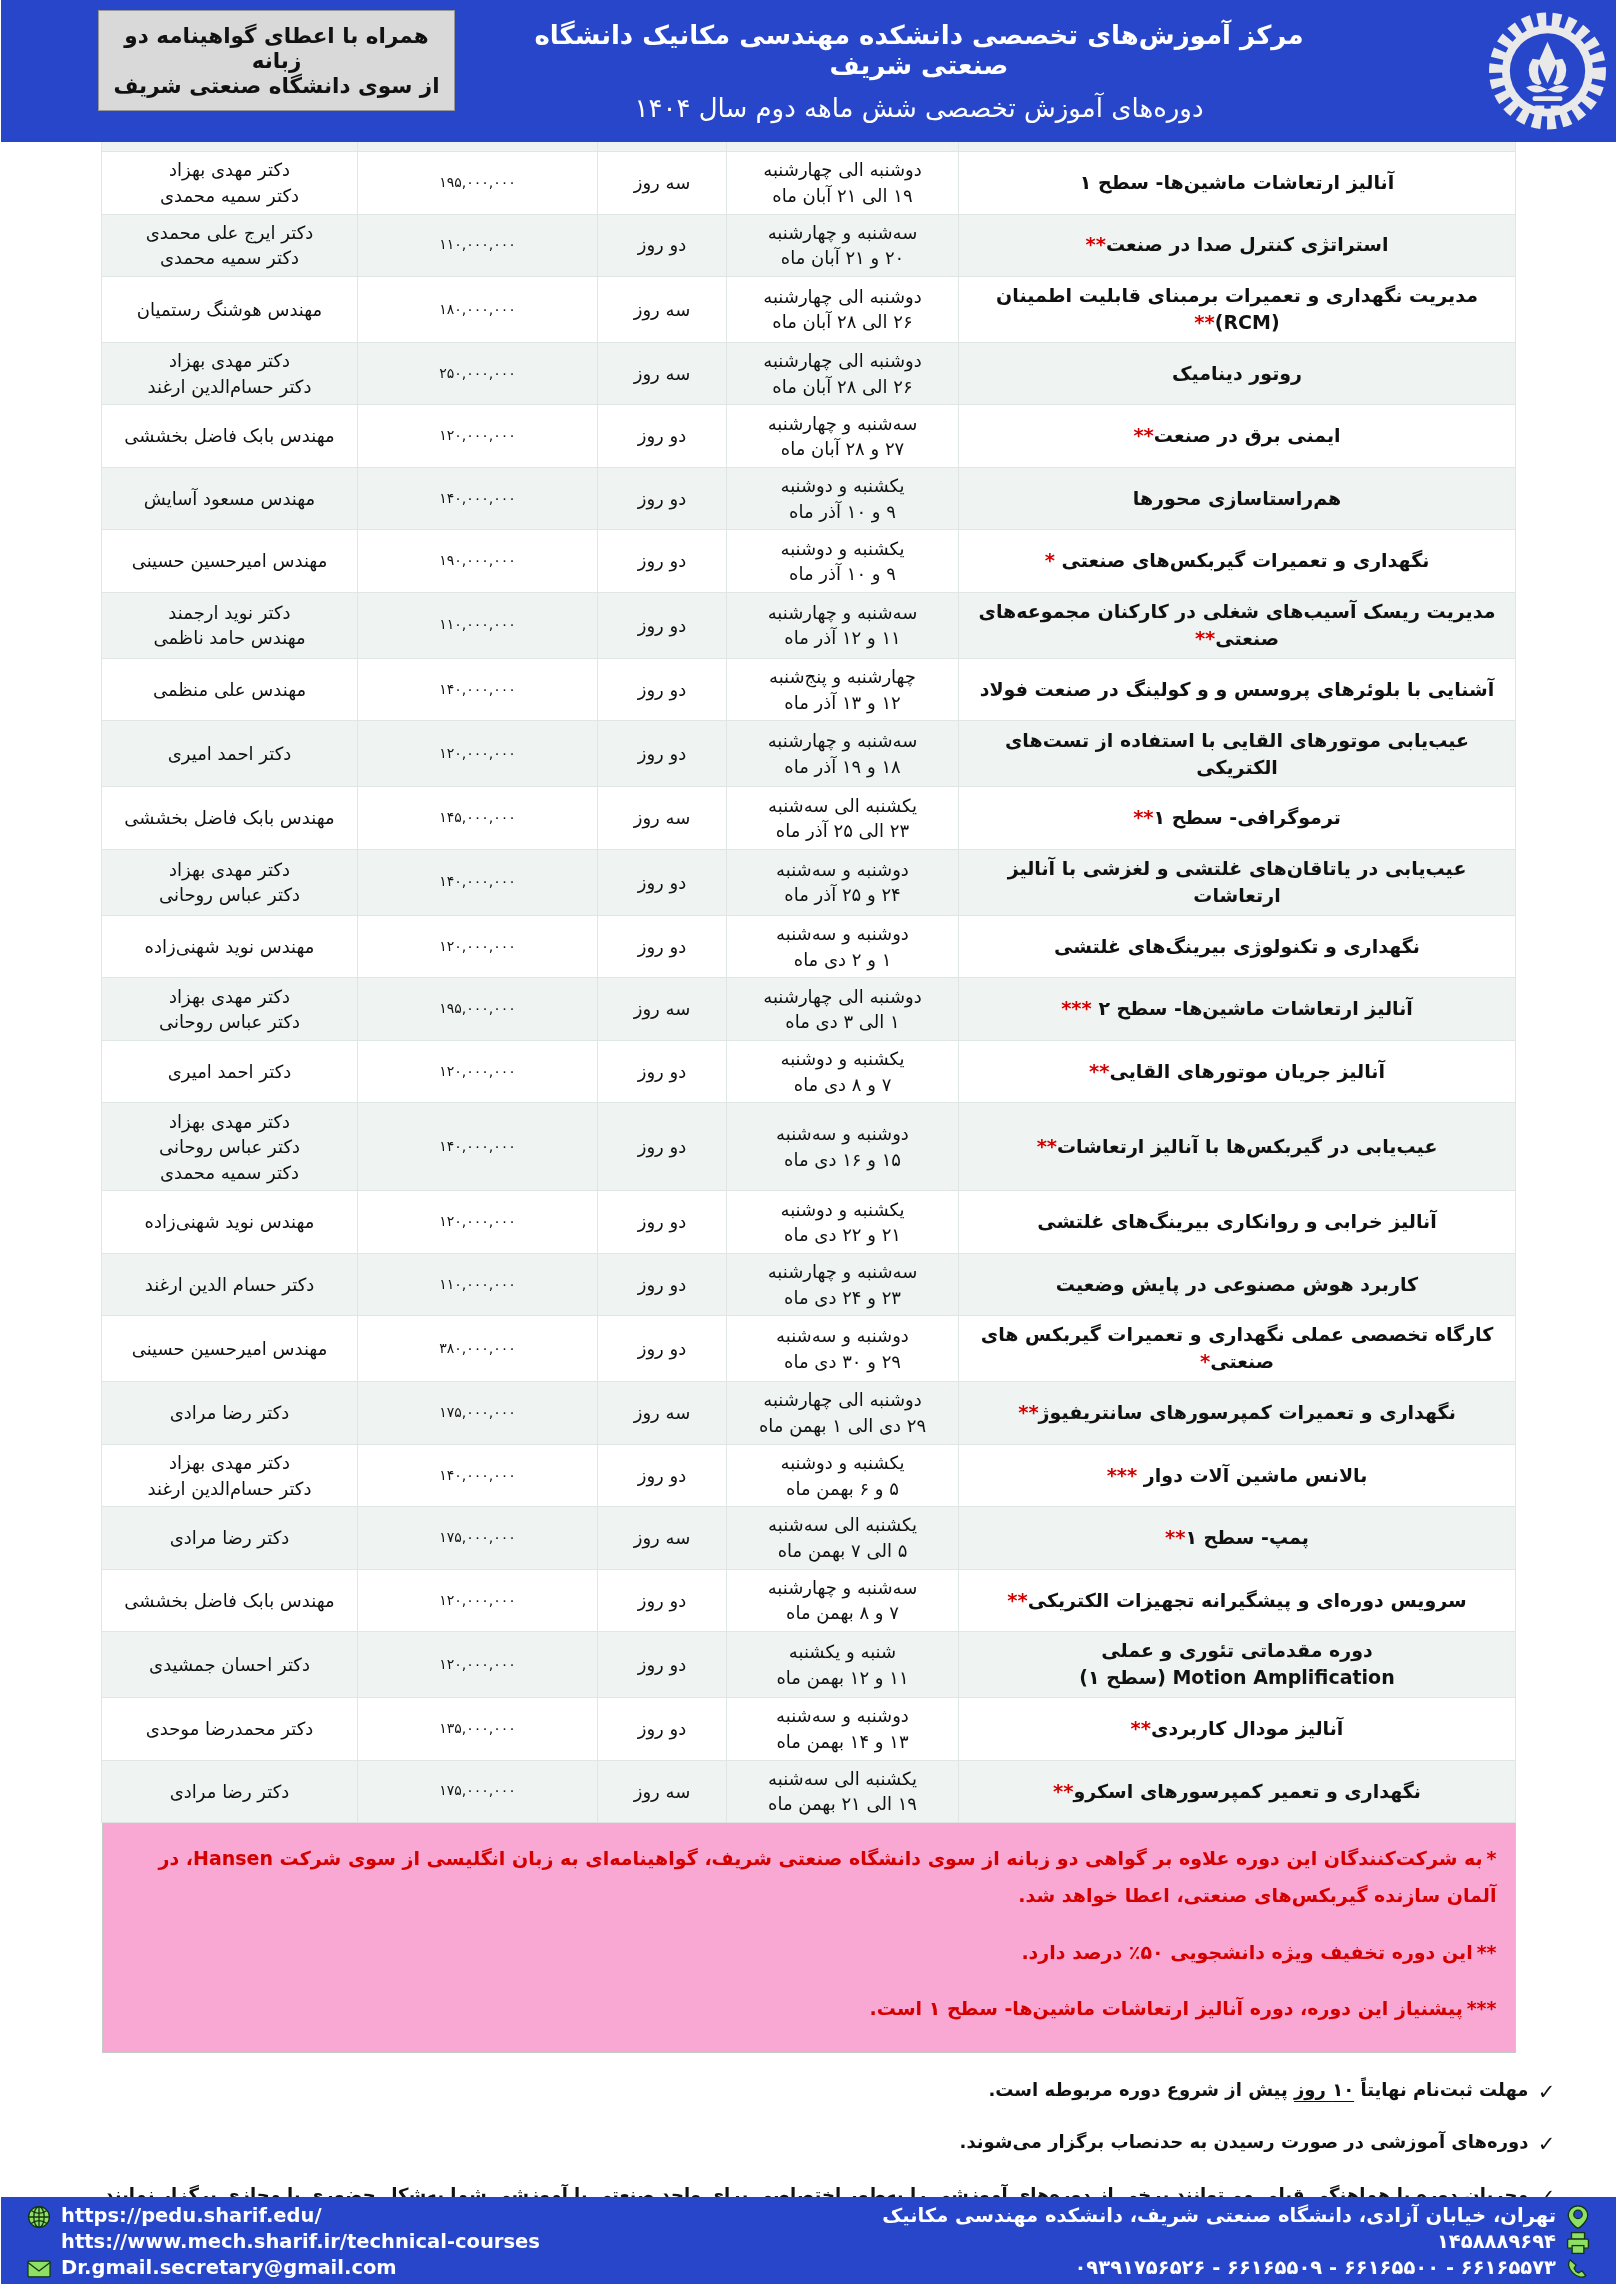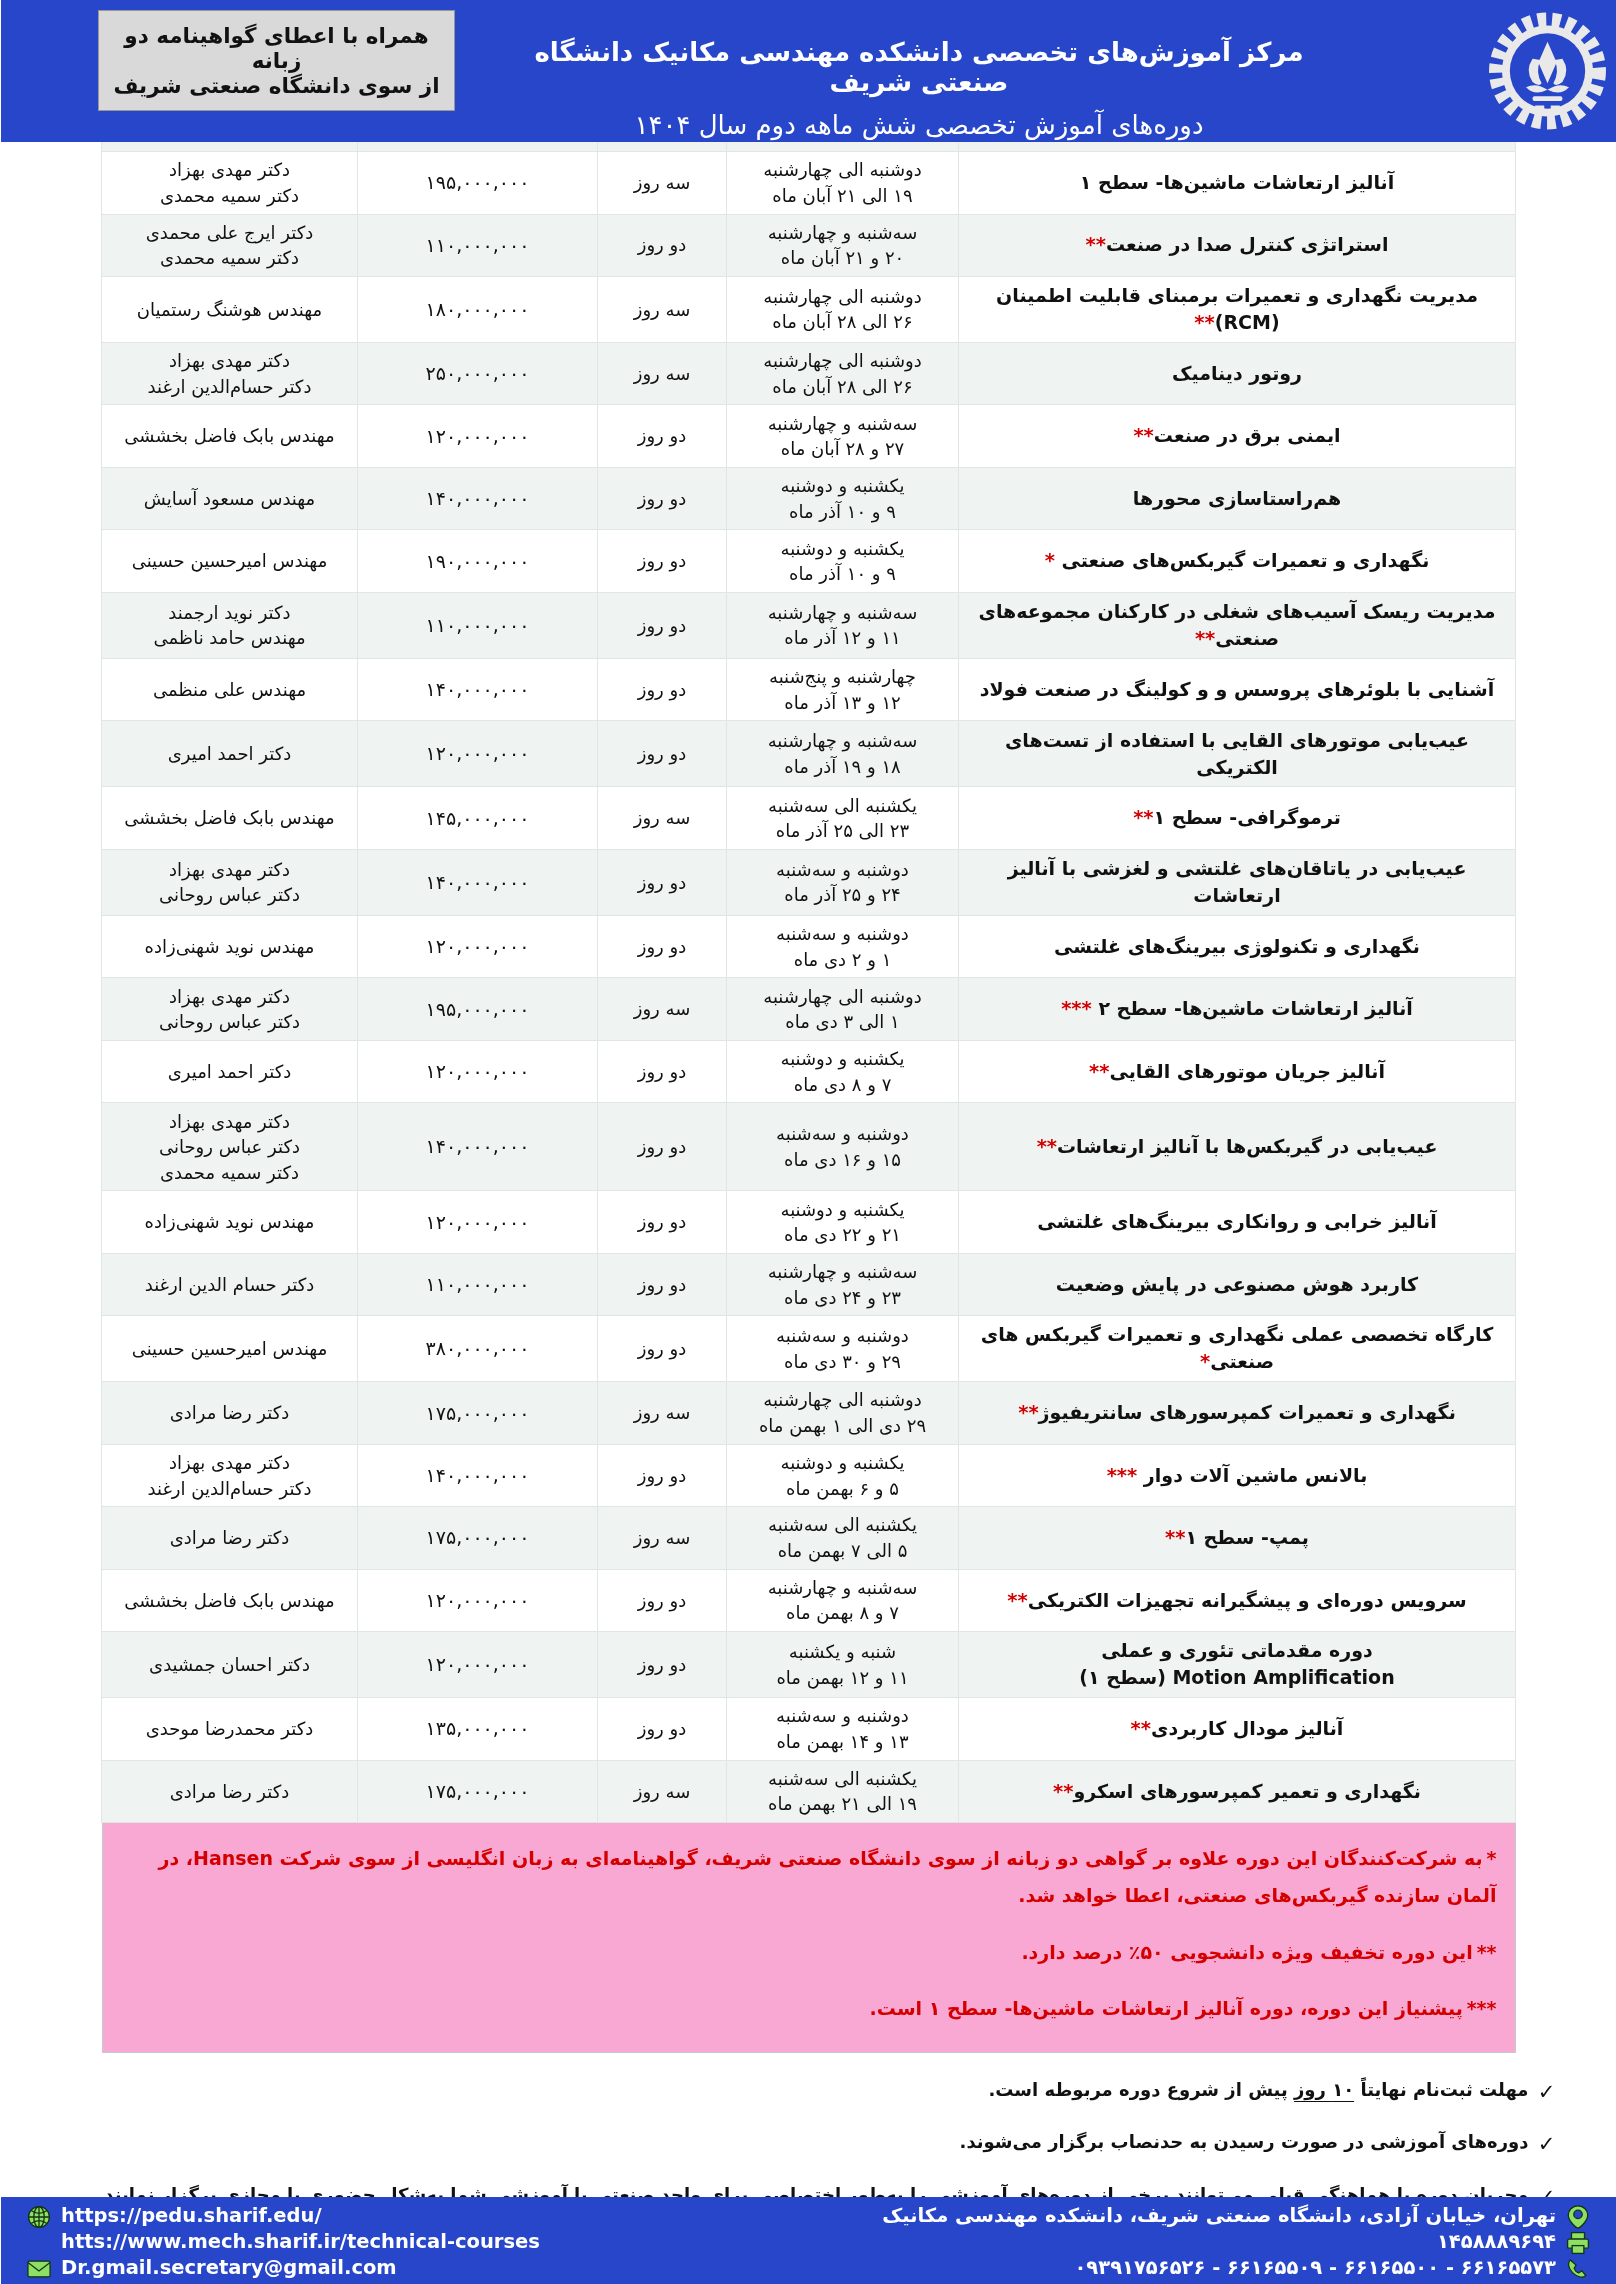--- a/index.html
+++ b/index.html
@@ -11,21 +11,21 @@
   .banner{position:absolute;top:0;left:0;width:1617px;height:142px;background:#2746c9;}
   .badge{
     position:absolute;left:98px;top:9.8px;width:357px;height:101px;
     background:#d9d9d9;border:1.3px solid #979797;box-sizing:border-box;
     display:flex;flex-direction:column;justify-content:space-around;align-items:center;
     padding:11.7px 6.5px;color:#111;font-weight:bold;font-size:21.5px;text-align:center;
   }
   .banner-titles{
     position:absolute;right:274px;left:495px;top:0;height:142px;
     display:flex;flex-direction:column;justify-content:space-around;align-items:center;
-    color:#ffffff;text-align:center;padding:13px 0;box-sizing:border-box;margin-top:17px;
+    color:#ffffff;text-align:center;padding:13px 0;box-sizing:border-box;
   }
   .banner-title1{font-size:26px;font-weight:bold;}
   .banner-title2{font-size:26px;font-weight:normal;text-align:center;}
   .logo{position:absolute;right:9px;top:7.8px;width:121px;height:126px;}
   
   .course-table{
     width:1414px;margin:25px auto 0;border-collapse:collapse;table-layout:fixed;
     border:1.3px solid #c2ccc8;
   }
   .course-table th{
@@ -34,21 +34,21 @@
   }
   .course-table td{
     border:1.3px solid #dfe6e3;text-align:center;vertical-align:middle;
     font-size:18px;color:#111;padding:5.2px 6.5px;line-height:1.42;background:#ffffff;
   }
   .course-table tr.odd td{background:#eff3f1;}
   td.c-title{font-weight:bold;font-size:19px;}
   .t{white-space:pre-line;}
   .stars{color:#d40000;font-weight:bold;font-size:19.5px;letter-spacing:0.7px;}
   td.c-date,td.c-inst{white-space:pre-line;}
-  td.c-cost{font-size:19px;}
+  td.c-cost{font-size:14px;}
   
   .footnotes{
     width:1414px;margin:0 auto;border:1.3px solid #c2ccc8;border-top:none;
     box-sizing:border-box;padding:17px 18px 5.2px;background:#f9a8d4;
   }
   .footnote{color:#d40000;font-weight:bold;font-size:19px;line-height:1.95;margin:0 0 19.5px;text-align:right;}
   .fn-mark{letter-spacing:1.3px;margin-left:3.9px;}
   
   .notes{width:1512px;margin:19.5px auto 0;}
   .note{display:flex;align-items:flex-start;margin-bottom:13px;font-size:18px;font-weight:bold;color:#111;line-height:1.9;}

